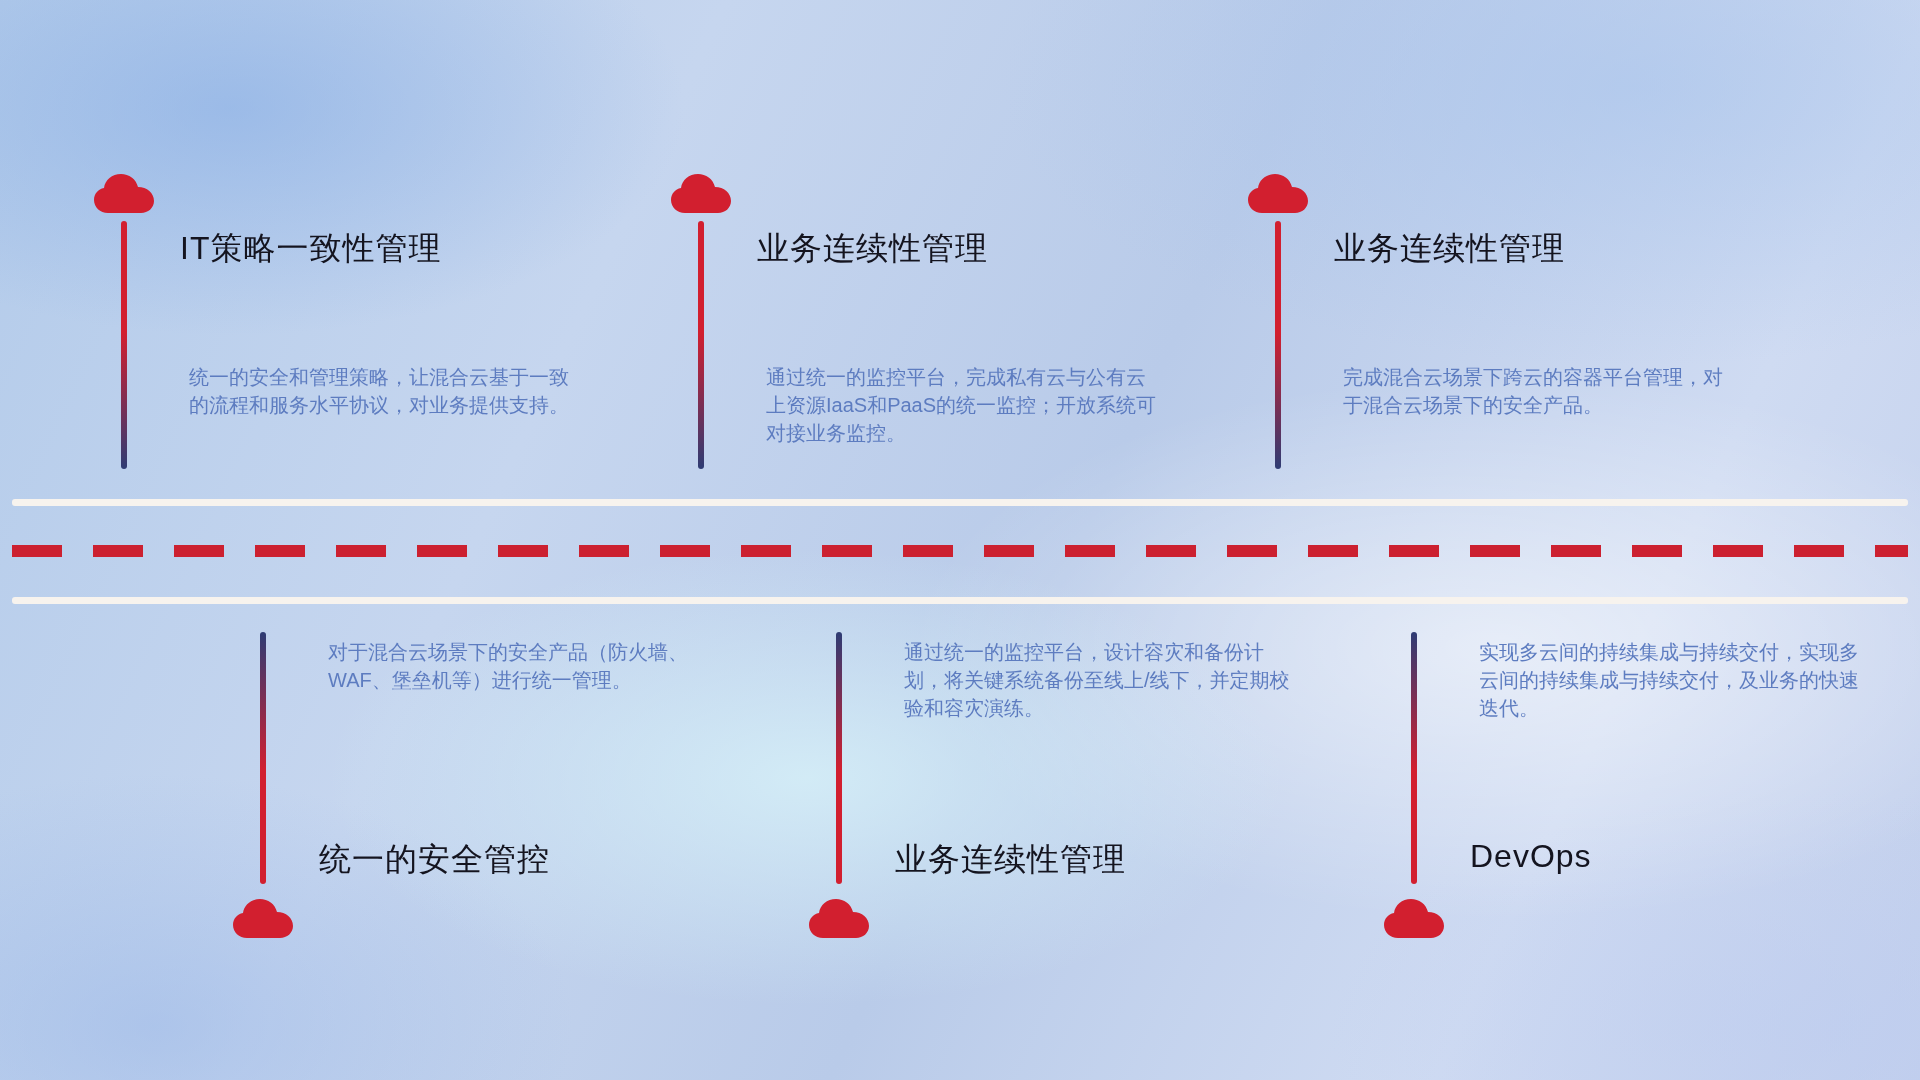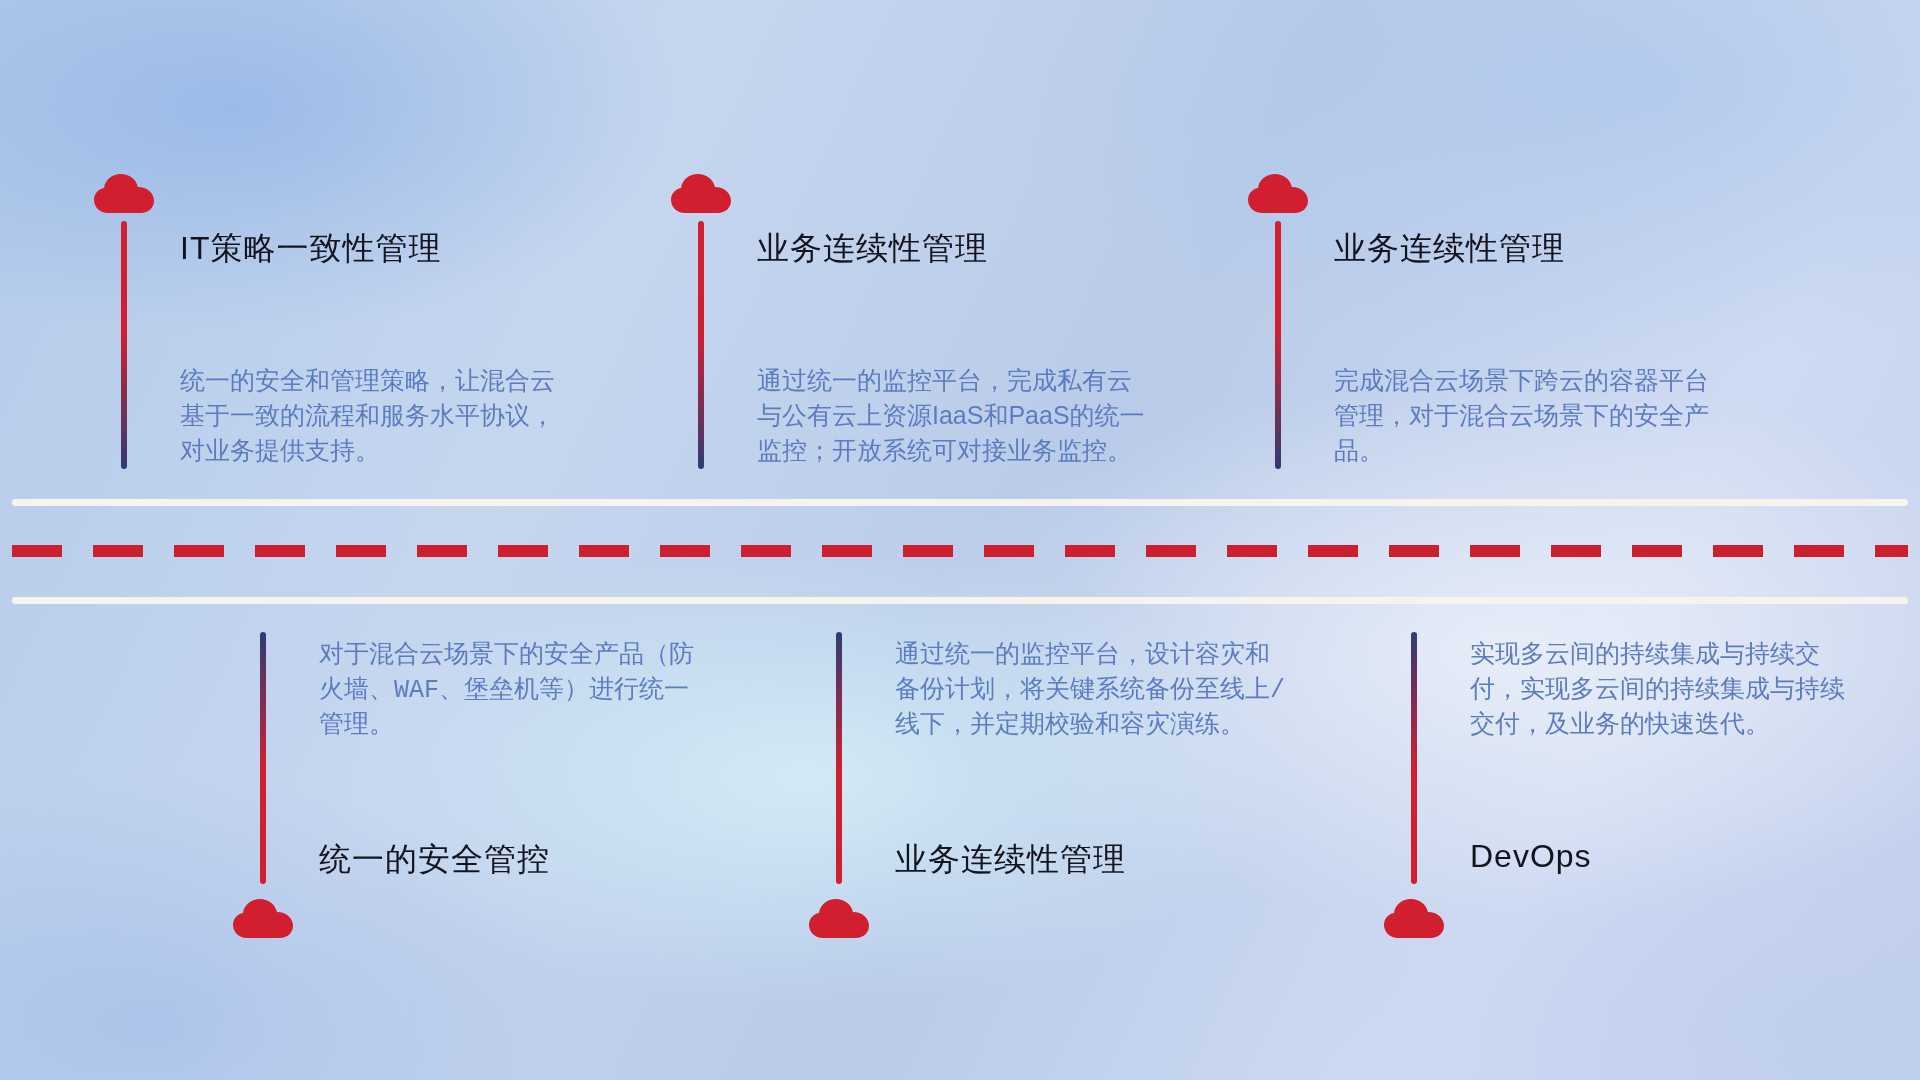--- a/index.html
+++ b/index.html
@@ -25,33 +25,33 @@
   .cloud path{fill:var(--red,#d21f2f);}
   .vline{position:absolute;width:6px;left:-3px;border-radius:3px;}
   .vline.down{background:linear-gradient(to bottom, var(--red,#d21f2f) 0%, var(--red,#d21f2f) 45%, var(--navy,#2e3c74) 100%);}
   .vline.up{background:linear-gradient(to top,    var(--red,#d21f2f) 0%, var(--red,#d21f2f) 45%, var(--navy,#2e3c74) 100%);}
   .item-title{
     position:absolute;left:56px;white-space:nowrap;
     font-size:32px;font-weight:normal;color:var(--title,#14141f);
     letter-spacing:1px;
   }
   .item-desc{
-    position:absolute;left:56px;width:392px;
-    font-size:25px;line-height:1.4;color:var(--desc,#5d7cc0);
+    position:absolute;left:65px;width:392px;
+    font-size:20px;line-height:1.4;color:var(--desc,#5d7cc0);
   }
   
   .col.top{top:171px;height:300px;}
   .col.top .vline{top:50px;height:248px;}
   .col.top .item-title{top:56px;}
   .col.top .item-desc{top:192px;}
   
   .col.bottom{top:632px;height:320px;}
   .col.bottom .vline{top:0;height:252px;}
   .col.bottom .cloud{top:264px;}
-  .col.bottom .item-desc{top:6px;font-family:Liberation Mono, monospace;}
+  .col.bottom .item-desc{top:6px;}
   .col.bottom .item-title{top:206px;text-align:center;}
   
   .divider-solid{
     position:absolute;left:12px;right:12px;height:7px;
     background:#f7f3ee;border-radius:3px;
   }
   .divider-dashed{
     position:absolute;left:12px;right:12px;height:12px;top:545px;
     background:repeating-linear-gradient(90deg,
       var(--dash,#cc2030) 0px, var(--dash,#cc2030) 50px,

